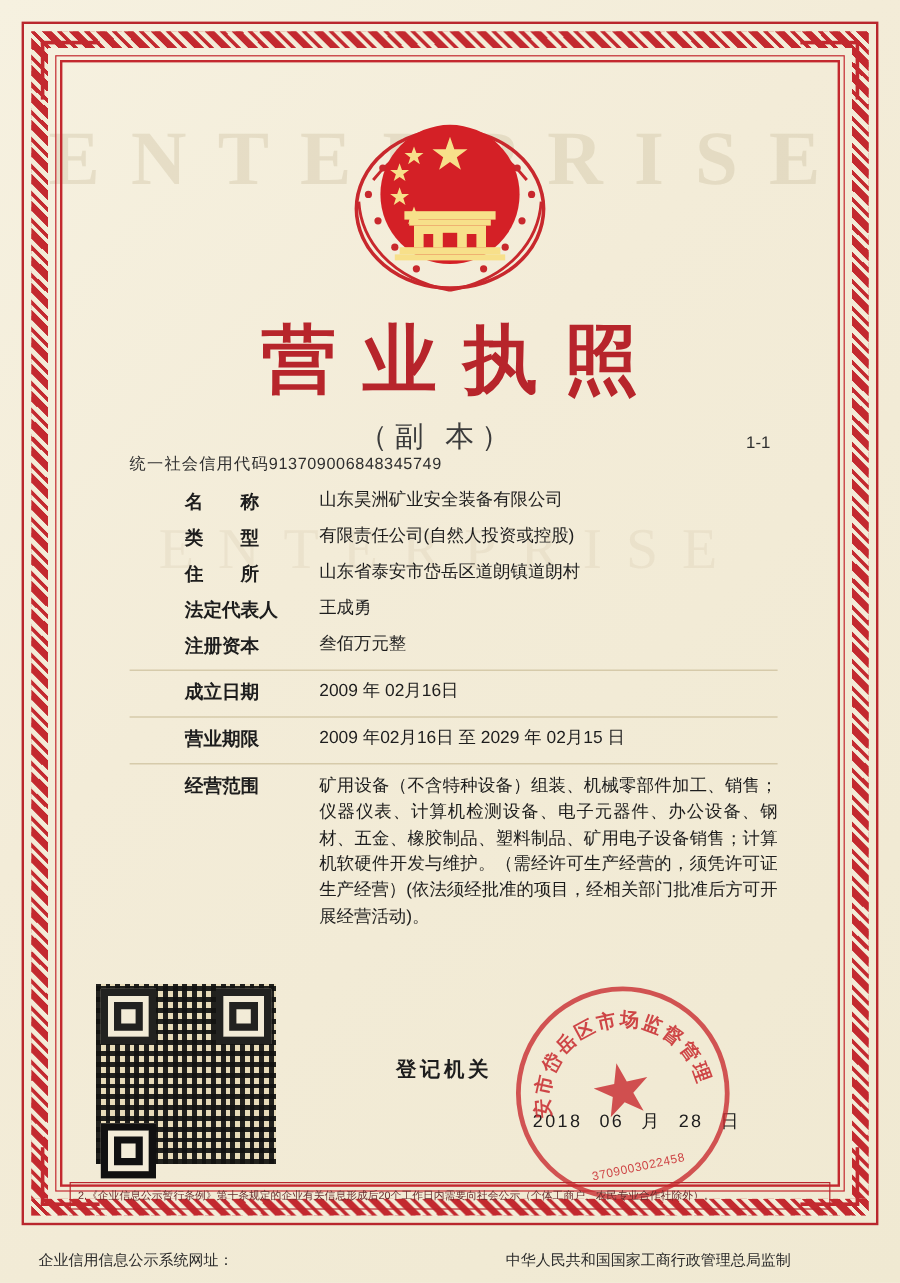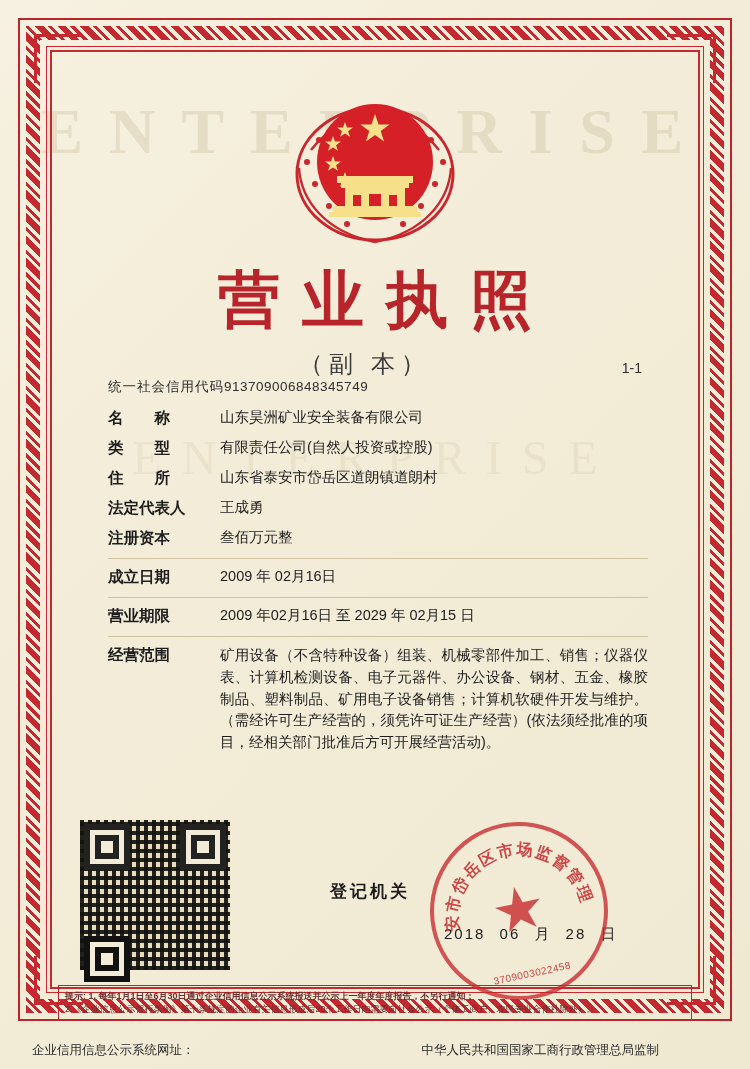--- a/index.html
+++ b/index.html
@@ -180,20 +180,21 @@
     flex: 0 0 112px;
     font-size: 15.5px;
     font-weight: bold;
     color: #1d1d1d;
     letter-spacing: 0px;
     display: flex;
     justify-content: space-between;
     padding-right: 8px;
     box-sizing: border-box;
     font-family: "Liberation Sans", sans-serif;
+    margin-left: 46px;
   }
   .row .value {
     flex: 1;
     font-size: 14.5px;
     color: #1d1d1d;
     line-height: 1.35;
   }
   .row.tall .value { line-height: 1.5; }
 
   .hr {
@@ -476,21 +477,20 @@
       </defs>
       <text>
         <textPath href="#sealArc" startOffset="50%" text-anchor="middle">泰安市岱岳区市场监督管理局</textPath>
       </text>
     </svg>
     <div class="star">★</div>
     <div class="bottomtext">3709003022458</div>
   </div>
 
   <div class="notice">
-    <div class="hdr">提示: 1. 每年1月1日至6月30日通过企业信用信息公示系统报送并公示上一年度年度报告，不另行通知；</div>
     <div>2.《企业信息公示暂行条例》第十条规定的企业有关信息形成后20个工作日内需要向社会公示（个体工商户、农民专业合作社除外）。</div>
   </div>
 
   <div class="footer">
     <div>企业信用信息公示系统网址：</div>
     <div>中华人民共和国国家工商行政管理总局监制</div>
   </div>
 
 </div>
 

